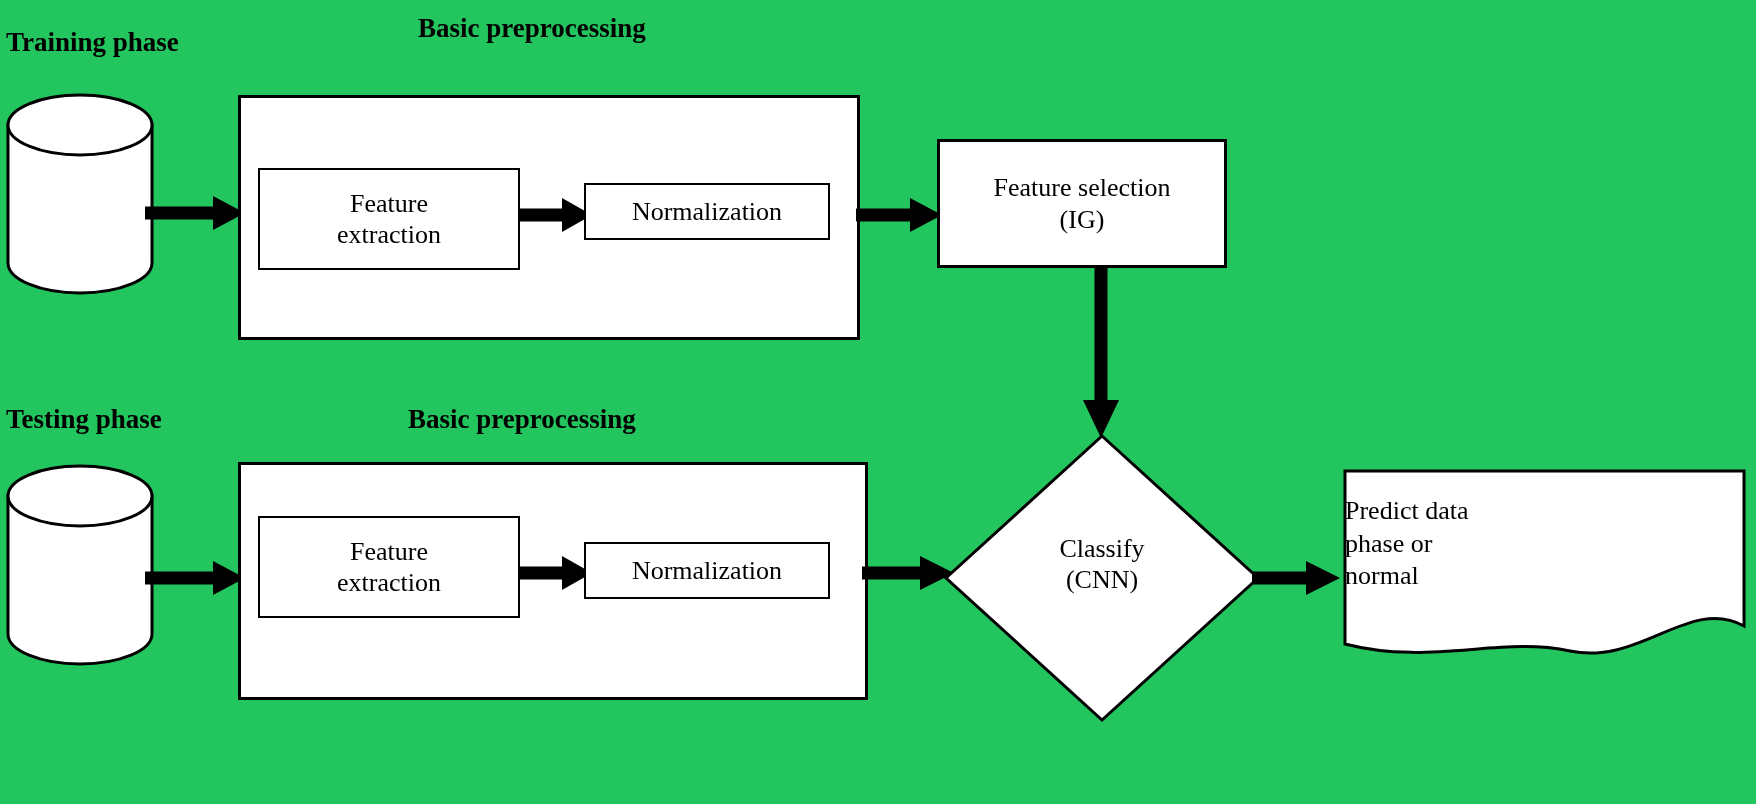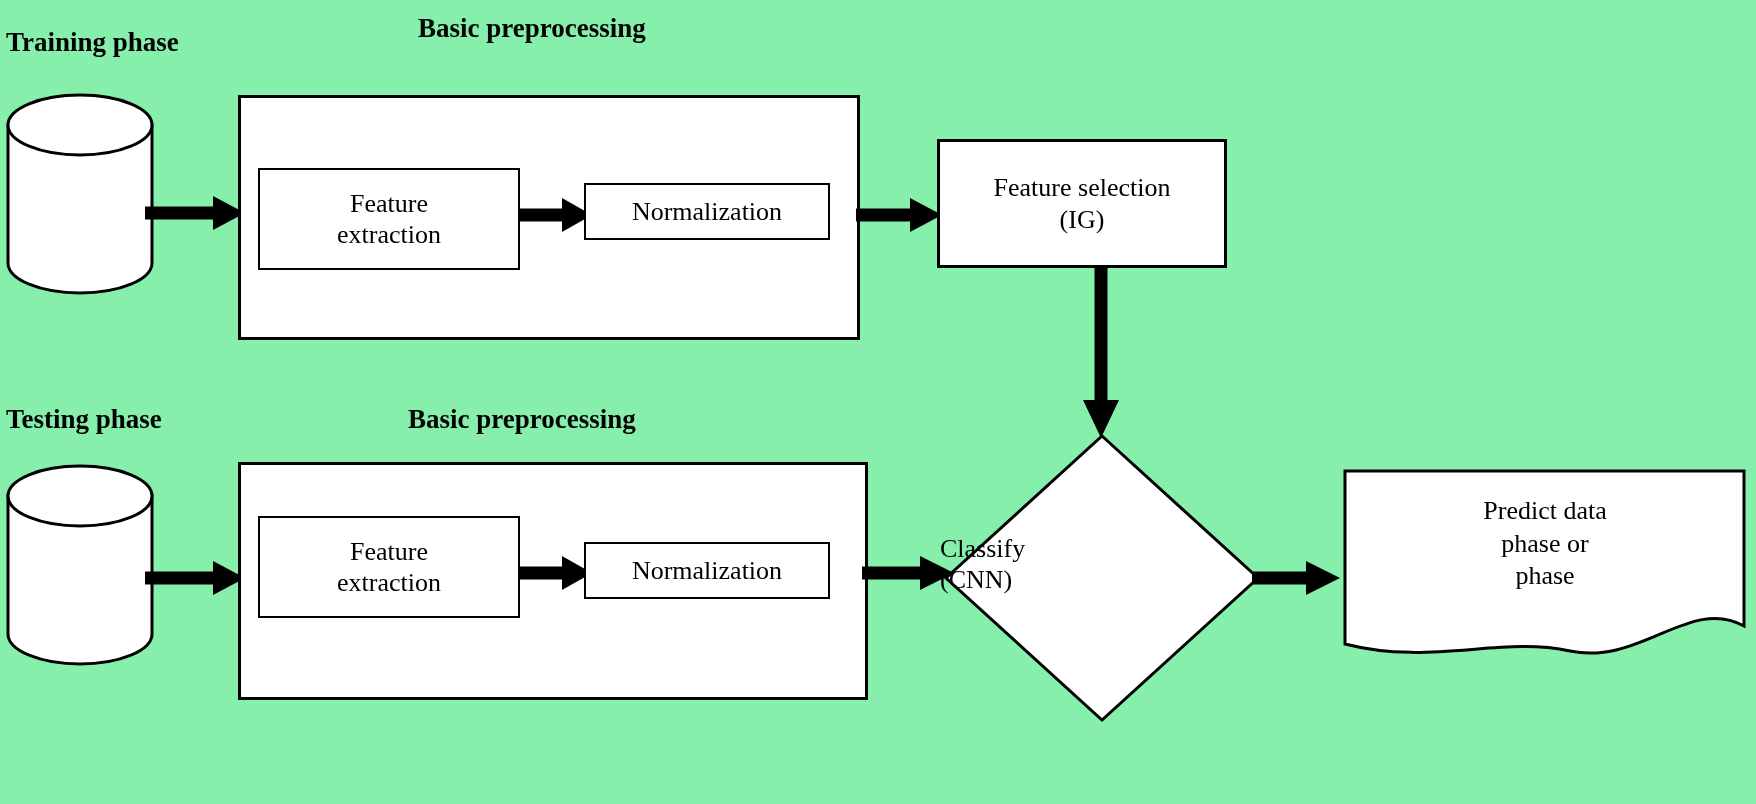--- a/index.html
+++ b/index.html
@@ -9,21 +9,21 @@
   }
   body {
     font-family: "Liberation Serif", serif;
     color: #000000;
   }
   #canvas {
     position: relative;
     width: 1756px;
     height: 804px;
     overflow: hidden;
-    background: #86efac;
+    background: #22c55e;
   }
   .lbl {
     position: absolute;
     font-family: "Liberation Serif", serif;
     font-weight: bold;
     font-size: 27px;
     white-space: nowrap;
     line-height: 1.1;
   }
   .box {
@@ -44,28 +44,28 @@
     font-size: 26px;
     line-height: 1.2;
     font-family: "Liberation Serif", serif;
   }
   .svgabs {
     position: absolute;
     overflow: visible;
   }
   .diamond-text {
     position: absolute;
+    text-align: center;
     font-size: 26px;
     line-height: 1.2;
     font-family: "Liberation Serif", serif;
     white-space: nowrap;
   }
   .doc-text {
     position: absolute;
-    text-align: center;
     font-size: 26px;
     line-height: 1.25;
     font-family: "Liberation Serif", serif;
   }
 </style>
 </head>
 <body>
 
 <div id="canvas">
 
@@ -165,16 +165,16 @@
     <path d="M0,25 L58,25" stroke="#000000" stroke-width="13" fill="none"></path>
     <path d="M54,8 L88,25 L54,42 Z" fill="#000000"></path>
   </svg>
 
   <svg class="svgabs" style="left:1340px; top:466px;" width="414" height="200">
     <path d="M5,5 L404,5 L404,160 C350,130 300,200 230,185 C160,170 90,200 5,178 Z" fill="#ffffff" stroke="#000000" stroke-width="3"></path>
   </svg>
   <div class="doc-text" style="left:1345px; top:495px; width:400px;">
     <span>Predict data</span><br>
     <span>phase or</span><br>
-    <span>phase</span>
+    <span>normal</span>
   </div>
 
 </div>
 
 </body></html>

